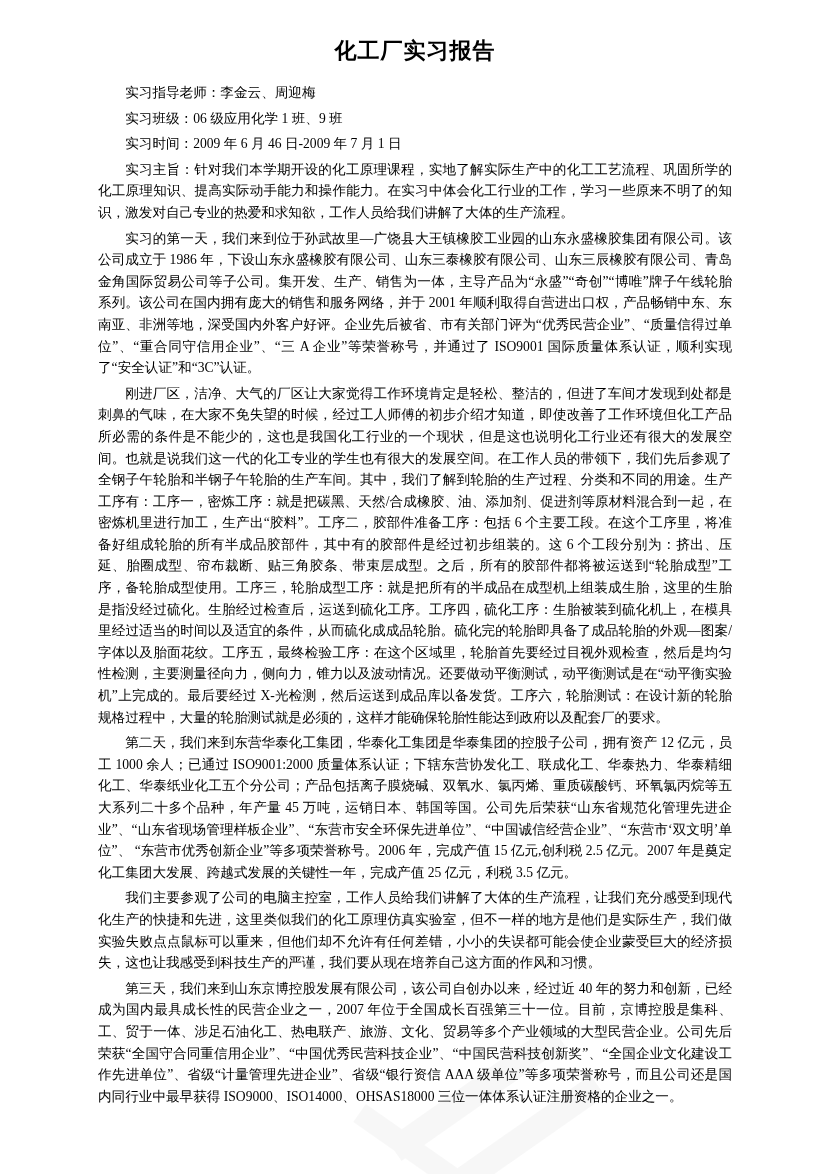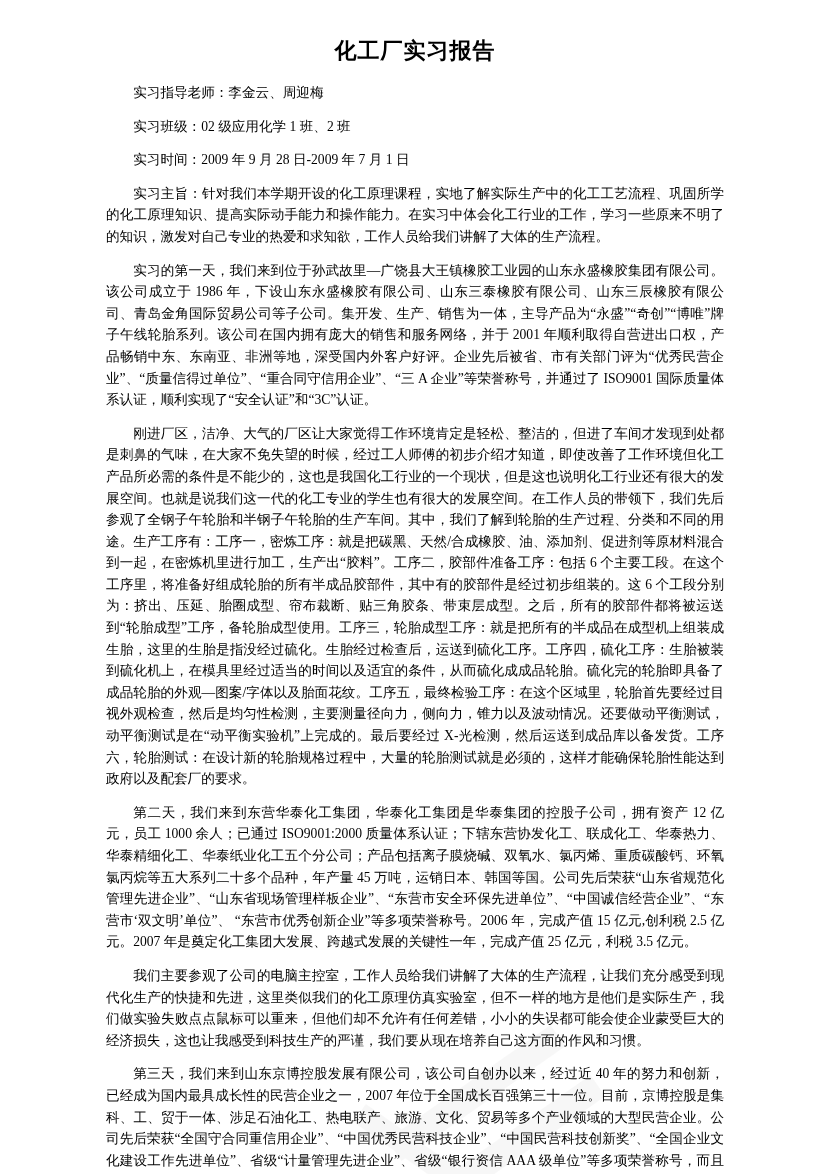--- a/index.html
+++ b/index.html
@@ -25,21 +25,21 @@
   .doc-title {
     font-size: 22px;
     font-weight: bold;
     text-align: center;
     margin: 0 0 16px 0;
     letter-spacing: 1px;
   }
   .meta-line, .para {
     font-size: 13.6px;
     line-height: 21.6px;
-    margin: 12px;
+    margin: 4px;
     text-indent: 2em;
     text-align: justify;
     word-break: break-all;
   }
   
   .watermark {
     position: absolute;
     left: 310px;
     top: 1050px;
     width: 260px;
@@ -73,22 +73,22 @@
   <div class="watermark">
     <div class="stroke s1"></div>
     <div class="stroke s2"></div>
     <div class="stroke s3"></div>
   </div>
 
   <div class="content">
     <h1 class="doc-title">化工厂实习报告</h1>
 
     <p class="meta-line">实习指导老师：李金云、周迎梅</p>
-    <p class="meta-line">实习班级：02 级应用化学 1 班、2 班</p>
-    <p class="meta-line">实习时间：2009 年 9 月 28 日-2009 年 7 月 1 日</p>
+    <p class="meta-line">实习班级：06 级应用化学 1 班、9 班</p>
+    <p class="meta-line">实习时间：2009 年 6 月 46 日-2009 年 7 月 1 日</p>
 
     <p class="para">实习主旨：针对我们本学期开设的化工原理课程，实地了解实际生产中的化工工艺流程、巩固所学的化工原理知识、提高实际动手能力和操作能力。在实习中体会化工行业的工作，学习一些原来不明了的知识，激发对自己专业的热爱和求知欲，工作人员给我们讲解了大体的生产流程。</p>
     <p class="para">实习的第一天，我们来到位于孙武故里—广饶县大王镇橡胶工业园的山东永盛橡胶集团有限公司。该公司成立于 1986 年，下设山东永盛橡胶有限公司、山东三泰橡胶有限公司、山东三辰橡胶有限公司、青岛金角国际贸易公司等子公司。集开发、生产、销售为一体，主导产品为“永盛”“奇创”“博唯”牌子午线轮胎系列。该公司在国内拥有庞大的销售和服务网络，并于 2001 年顺利取得自营进出口权，产品畅销中东、东南亚、非洲等地，深受国内外客户好评。企业先后被省、市有关部门评为“优秀民营企业”、“质量信得过单位”、“重合同守信用企业”、“三 A 企业”等荣誉称号，并通过了 ISO9001 国际质量体系认证，顺利实现了“安全认证”和“3C”认证。</p>
     <p class="para">刚进厂区，洁净、大气的厂区让大家觉得工作环境肯定是轻松、整洁的，但进了车间才发现到处都是刺鼻的气味，在大家不免失望的时候，经过工人师傅的初步介绍才知道，即使改善了工作环境但化工产品所必需的条件是不能少的，这也是我国化工行业的一个现状，但是这也说明化工行业还有很大的发展空间。也就是说我们这一代的化工专业的学生也有很大的发展空间。在工作人员的带领下，我们先后参观了全钢子午轮胎和半钢子午轮胎的生产车间。其中，我们了解到轮胎的生产过程、分类和不同的用途。生产工序有：工序一，密炼工序：就是把碳黑、天然/合成橡胶、油、添加剂、促进剂等原材料混合到一起，在密炼机里进行加工，生产出“胶料”。工序二，胶部件准备工序：包括 6 个主要工段。在这个工序里，将准备好组成轮胎的所有半成品胶部件，其中有的胶部件是经过初步组装的。这 6 个工段分别为：挤出、压延、胎圈成型、帘布裁断、贴三角胶条、带束层成型。之后，所有的胶部件都将被运送到“轮胎成型”工序，备轮胎成型使用。工序三，轮胎成型工序：就是把所有的半成品在成型机上组装成生胎，这里的生胎是指没经过硫化。生胎经过检查后，运送到硫化工序。工序四，硫化工序：生胎被装到硫化机上，在模具里经过适当的时间以及适宜的条件，从而硫化成成品轮胎。硫化完的轮胎即具备了成品轮胎的外观—图案/字体以及胎面花纹。工序五，最终检验工序：在这个区域里，轮胎首先要经过目视外观检查，然后是均匀性检测，主要测量径向力，侧向力，锥力以及波动情况。还要做动平衡测试，动平衡测试是在“动平衡实验机”上完成的。最后要经过 X-光检测，然后运送到成品库以备发货。工序六，轮胎测试：在设计新的轮胎规格过程中，大量的轮胎测试就是必须的，这样才能确保轮胎性能达到政府以及配套厂的要求。</p>
     <p class="para">第二天，我们来到东营华泰化工集团，华泰化工集团是华泰集团的控股子公司，拥有资产 12 亿元，员工 1000 余人；已通过 ISO9001:2000 质量体系认证；下辖东营协发化工、联成化工、华泰热力、华泰精细化工、华泰纸业化工五个分公司；产品包括离子膜烧碱、双氧水、氯丙烯、重质碳酸钙、环氧氯丙烷等五大系列二十多个品种，年产量 45 万吨，运销日本、韩国等国。公司先后荣获“山东省规范化管理先进企业”、“山东省现场管理样板企业”、“东营市安全环保先进单位”、“中国诚信经营企业”、“东营市‘双文明’单位”、 “东营市优秀创新企业”等多项荣誉称号。2006 年，完成产值 15 亿元,创利税 2.5 亿元。2007 年是奠定化工集团大发展、跨越式发展的关键性一年，完成产值 25 亿元，利税 3.5 亿元。</p>
     <p class="para">我们主要参观了公司的电脑主控室，工作人员给我们讲解了大体的生产流程，让我们充分感受到现代化生产的快捷和先进，这里类似我们的化工原理仿真实验室，但不一样的地方是他们是实际生产，我们做实验失败点点鼠标可以重来，但他们却不允许有任何差错，小小的失误都可能会使企业蒙受巨大的经济损失，这也让我感受到科技生产的严谨，我们要从现在培养自己这方面的作风和习惯。</p>
     <p class="para">第三天，我们来到山东京博控股发展有限公司，该公司自创办以来，经过近 40 年的努力和创新，已经成为国内最具成长性的民营企业之一，2007 年位于全国成长百强第三十一位。目前，京博控股是集科、工、贸于一体、涉足石油化工、热电联产、旅游、文化、贸易等多个产业领域的大型民营企业。公司先后荣获“全国守合同重信用企业”、“中国优秀民营科技企业”、“中国民营科技创新奖”、“全国企业文化建设工作先进单位”、省级“计量管理先进企业”、省级“银行资信 AAA 级单位”等多项荣誉称号，而且公司还是国内同行业中最早获得 ISO9000、ISO14000、OHSAS18000 三位一体体系认证注册资格的企业之一。</p>
   </div>
 
 </div>

